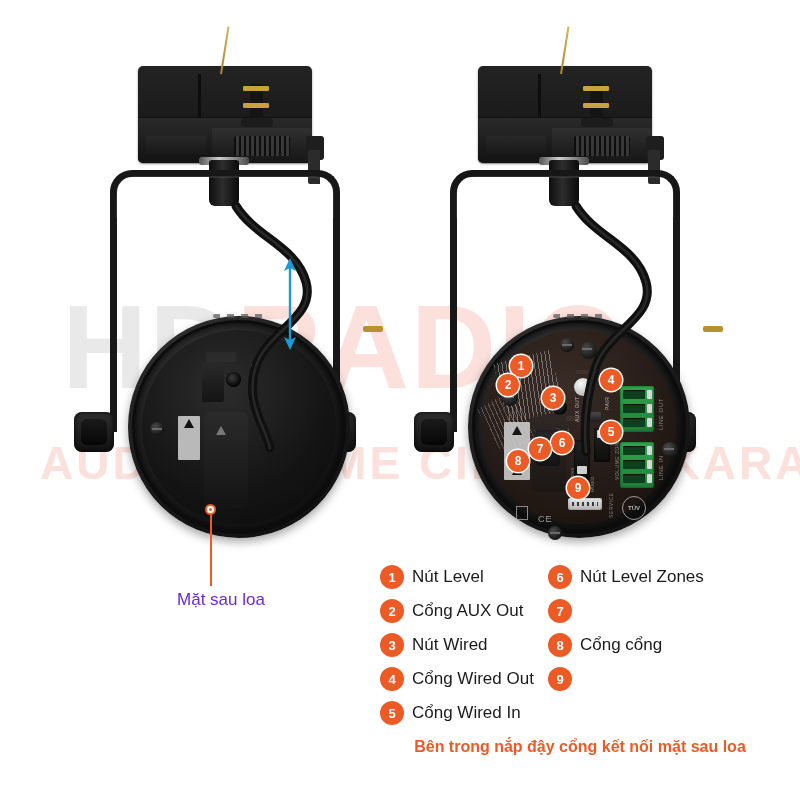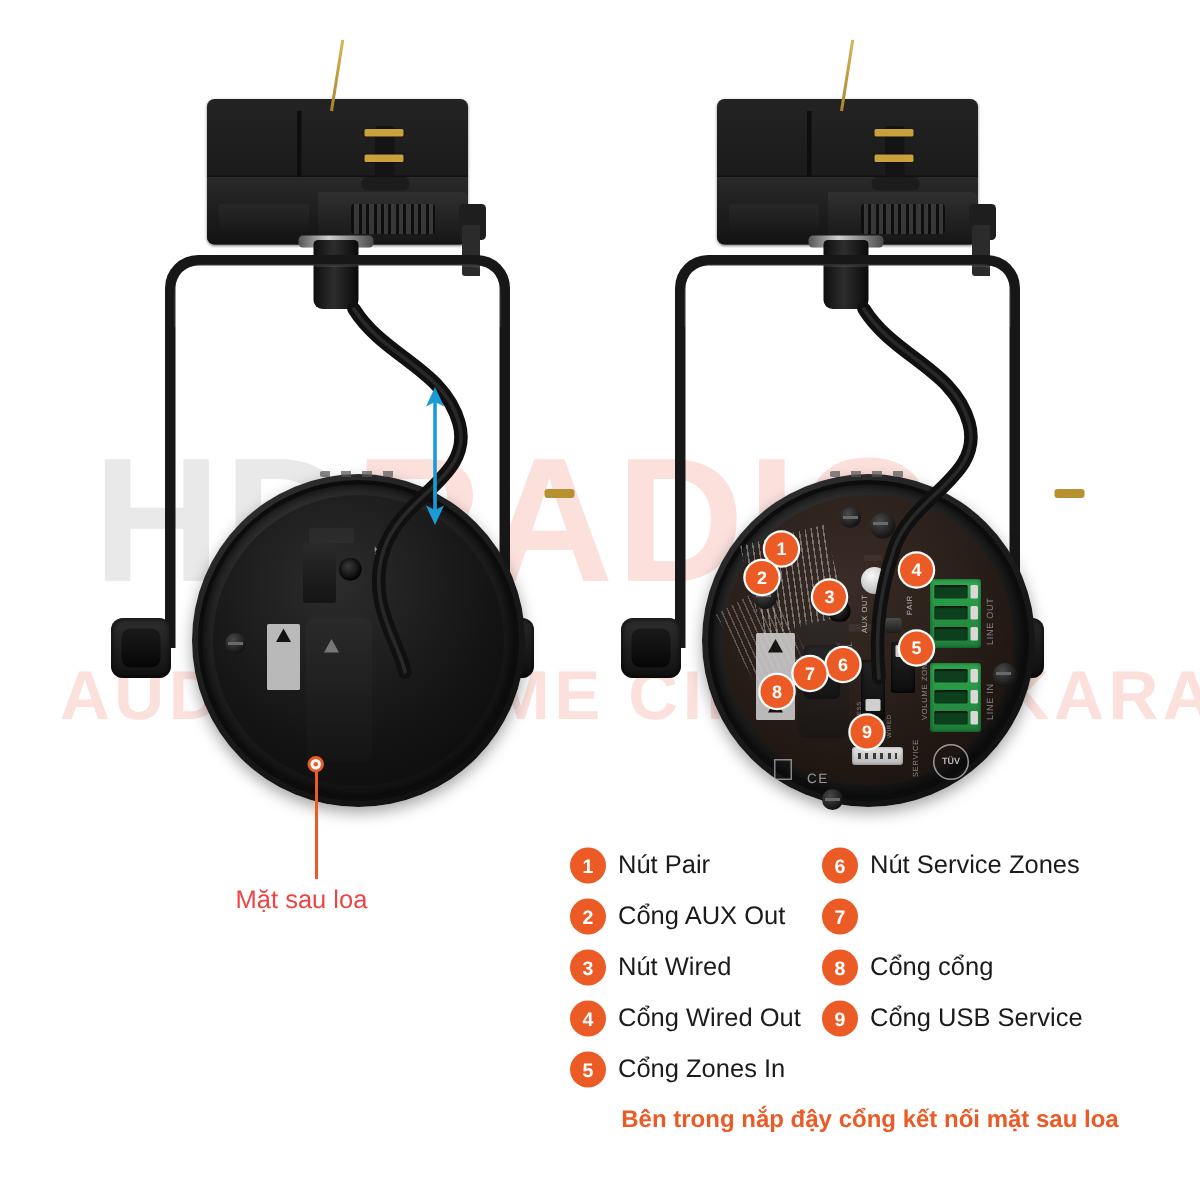--- a/index.html
+++ b/index.html
@@ -127,22 +127,22 @@
   .cal{position:absolute;width:22px;height:22px;border-radius:50%;
     background:#ec5b25;color:#fff;font-size:12px;font-weight:700;
     display:flex;align-items:center;justify-content:center;line-height:1;
     box-shadow:0 0 0 1.5px #fff;}
 
   
   .ptr-dot{position:absolute;left:205px;top:504px;width:11px;height:11px;border-radius:50%;
     border:2px solid #ec5b25;background:#fff;box-sizing:border-box;}
   .ptr-dot:after{content:"";position:absolute;left:2px;top:2px;width:3px;height:3px;border-radius:50%;background:#ec5b25;}
   .ptr-line{position:absolute;left:210px;top:514px;width:2px;height:72px;background:#ec5b25;}
-  .ptr-label{position:absolute;left:116px;top:590px;width:170px;text-align:center;
-    font-size:17px;color:#ef4444;}
+  .ptr-label{position:absolute;left:136px;top:590px;width:170px;text-align:center;
+    font-size:17px;color:#6d28d9;}
 
   
   .blue-arrow{position:absolute;left:278px;top:258px;}
 
   
   .legend{position:absolute;left:380px;top:560px;width:400px;}
   .lg-col{position:absolute;top:0;}
   .lg-col-a{left:0;}
   .lg-col-b{left:168px;}
   .lg-row{position:relative;height:34px;display:flex;align-items:center;}
@@ -340,52 +340,51 @@
       <div class="cal" style="left: 551px; top: 432px;">6</div>
       <div class="cal" style="left: 529px; top: 438px;">7</div>
       <div class="cal" style="left: 507px; top: 450px;">8</div>
       <div class="cal" style="left: 567px; top: 477px;">9</div>
     </div>
 
   <div class="legend">
     <div class="lg-col lg-col-a" id="legend-col-a">
         <div class="lg-row">
           <div class="lg-badge">1</div>
-          <div class="lg-text">Nút Pair</div>
+          <div class="lg-text">Nút Level</div>
         </div>
         <div class="lg-row">
           <div class="lg-badge">2</div>
           <div class="lg-text">Cổng AUX Out</div>
         </div>
         <div class="lg-row">
           <div class="lg-badge">3</div>
           <div class="lg-text">Nút Wired</div>
         </div>
         <div class="lg-row">
           <div class="lg-badge">4</div>
           <div class="lg-text">Cổng Wired Out</div>
         </div>
         <div class="lg-row">
           <div class="lg-badge">5</div>
-          <div class="lg-text">Cổng Zones In</div>
+          <div class="lg-text">Cổng Wired In</div>
         </div>
       </div>
     <div class="lg-col lg-col-b" id="legend-col-b">
         <div class="lg-row">
           <div class="lg-badge">6</div>
-          <div class="lg-text">Nút Service Zones</div>
+          <div class="lg-text">Nút Level Zones</div>
         </div>
         <div class="lg-row">
           <div class="lg-badge">7</div>
         </div>
         <div class="lg-row">
           <div class="lg-badge">8</div>
           <div class="lg-text">Cổng cổng</div>
         </div>
         <div class="lg-row">
           <div class="lg-badge">9</div>
-          <div class="lg-text">Cổng USB Service</div>
         </div>
       </div>
     <div class="lg-caption">Bên trong nắp đậy cổng kết nối mặt sau loa</div>
   </div>
 
 </div>
 
 </body></html>

